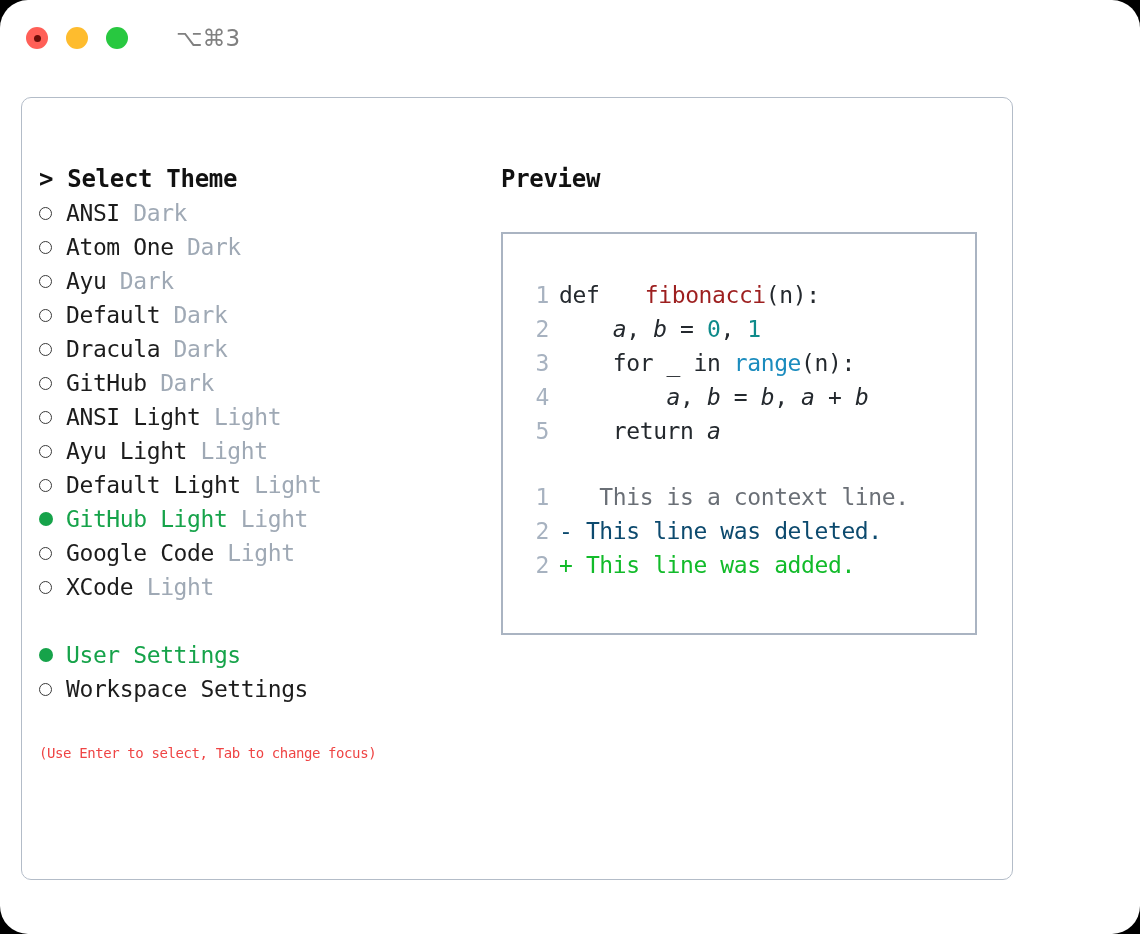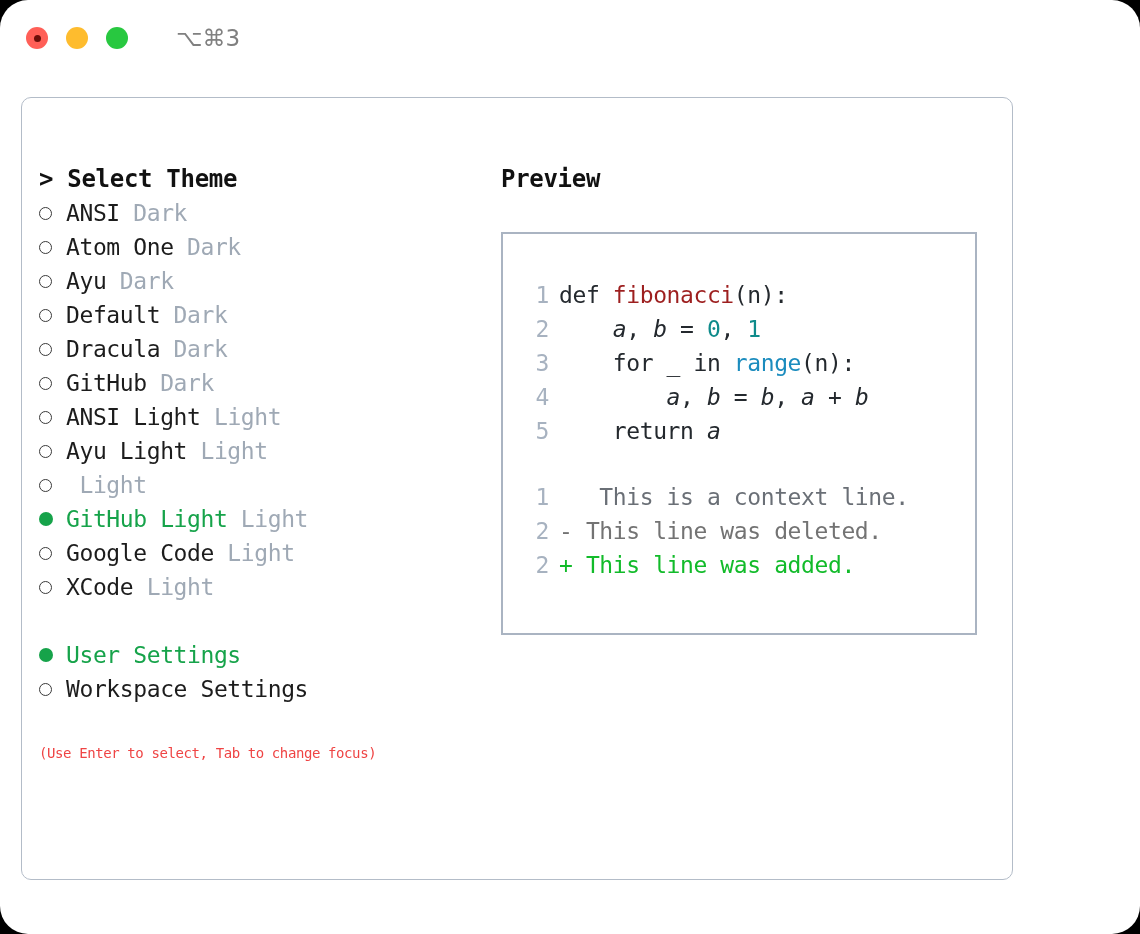--- a/index.html
+++ b/index.html
@@ -182,29 +182,29 @@
   }
   .ln {
     width: 28px;
     flex: 0 0 28px;
     text-align: right;
     color: #a7b2c0;
     margin-right: 10px;
   }
   .code-text { color: #24292e; }
 
-  .tok-fn    { color: #9d1f1f; }
+  .tok-fn    { color: #9d1f1f; margin-left: 32px; }
   .tok-num   { color: #0f8b8b; }
   .tok-call  { color: #1b8cbe; }
   .tok-var   { font-style: italic; }
 
   .diff-gap { height: 32px; }
 
   .diff-ctx  { color: #6a6f76; }
-  .diff-del  { color: #737373; }
+  .diff-del  { color: #0c4a6e; }
   .diff-add  { color: #12bb2a; }
 </style>
 </head>
 <body>
 
 <div class="window">
 
   <div class="titlebar">
     <div class="lights">
       <span class="light close"></span>
@@ -223,21 +223,21 @@
 
         <div id="theme-list">
             <div class="opt-row"><span class="bullet hollow"><span class="dot"></span></span><span class="opt-label">ANSI</span><span class="opt-suffix"> Dark</span></div>
             <div class="opt-row"><span class="bullet hollow"><span class="dot"></span></span><span class="opt-label">Atom One</span><span class="opt-suffix"> Dark</span></div>
             <div class="opt-row"><span class="bullet hollow"><span class="dot"></span></span><span class="opt-label">Ayu</span><span class="opt-suffix"> Dark</span></div>
             <div class="opt-row"><span class="bullet hollow"><span class="dot"></span></span><span class="opt-label">Default</span><span class="opt-suffix"> Dark</span></div>
             <div class="opt-row"><span class="bullet hollow"><span class="dot"></span></span><span class="opt-label">Dracula</span><span class="opt-suffix"> Dark</span></div>
             <div class="opt-row"><span class="bullet hollow"><span class="dot"></span></span><span class="opt-label">GitHub</span><span class="opt-suffix"> Dark</span></div>
             <div class="opt-row"><span class="bullet hollow"><span class="dot"></span></span><span class="opt-label">ANSI Light</span><span class="opt-suffix"> Light</span></div>
             <div class="opt-row"><span class="bullet hollow"><span class="dot"></span></span><span class="opt-label">Ayu Light</span><span class="opt-suffix"> Light</span></div>
-            <div class="opt-row"><span class="bullet hollow"><span class="dot"></span></span><span class="opt-suffix"> Light</span></div>
+            <div class="opt-row"><span class="bullet hollow"><span class="dot"></span></span><span class="opt-label">Default Light</span><span class="opt-suffix"> Light</span></div>
             <div class="opt-row selected"><span class="bullet filled"><span class="dot"></span></span><span class="opt-label">GitHub Light</span><span class="opt-suffix"> Light</span></div>
             <div class="opt-row"><span class="bullet hollow"><span class="dot"></span></span><span class="opt-label">Google Code</span><span class="opt-suffix"> Light</span></div>
             <div class="opt-row"><span class="bullet hollow"><span class="dot"></span></span><span class="opt-label">XCode</span><span class="opt-suffix"> Light</span></div>
           </div>
 
         <div class="spacer-sm"></div>
 
 
         <div id="apply-list">
             <div class="opt-row selected"><span class="bullet filled"><span class="dot"></span></span><span class="opt-label">User Settings</span></div>

